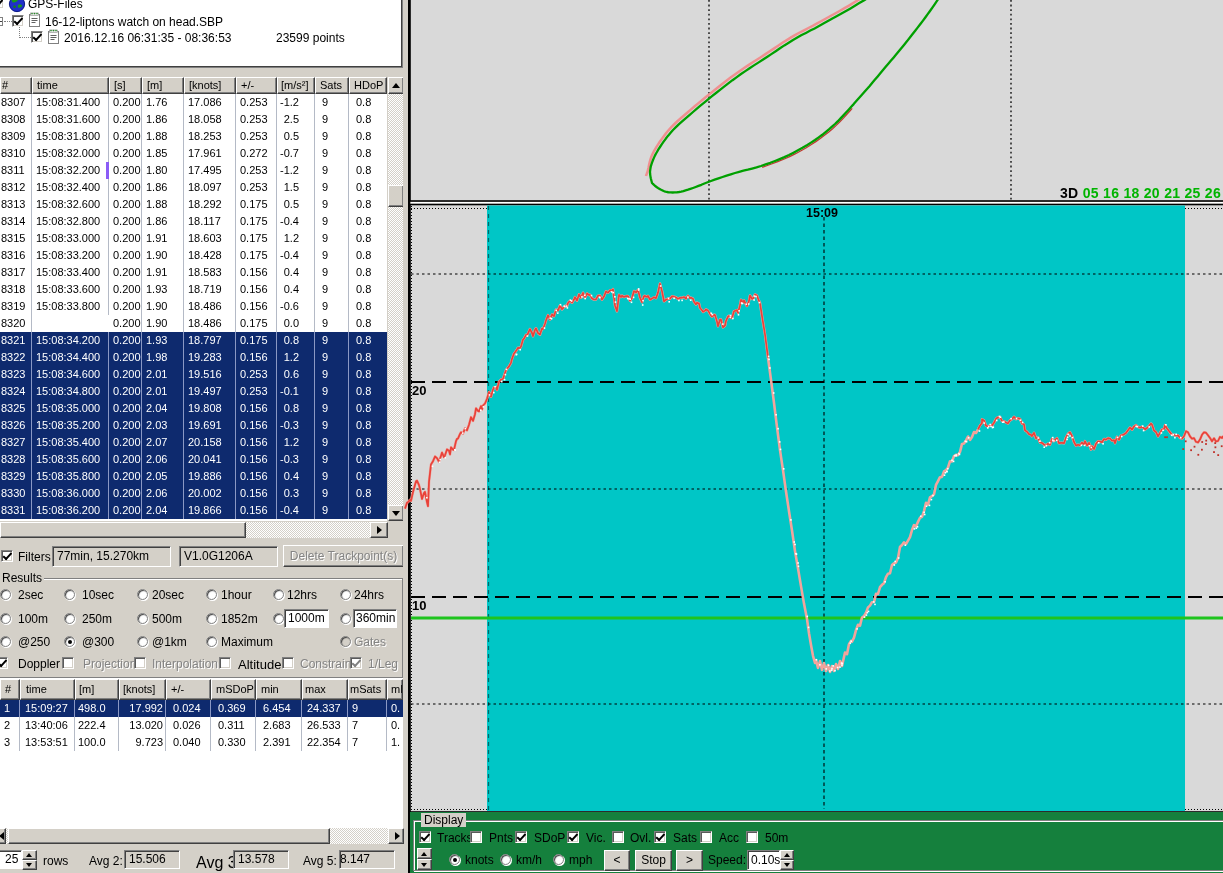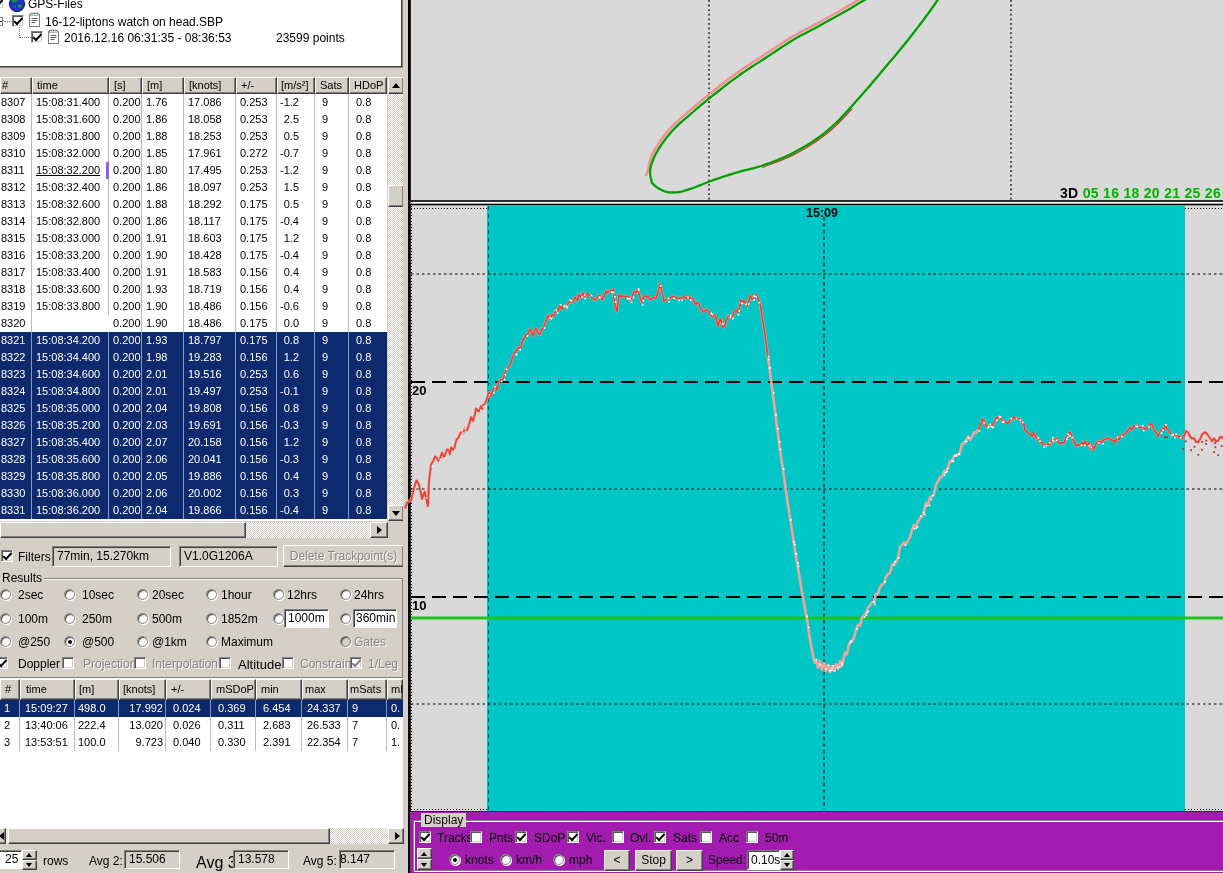--- a/index.html
+++ b/index.html
@@ -126,21 +126,21 @@
         <span style="left:109px;width:33px;padding-left:4px;border-right:1px solid #b4bac6;">0.200</span>
         <span style="left:142px;width:42px;padding-left:4px;border-right:1px solid #b4bac6;">1.85</span>
         <span style="left:184px;width:52px;padding-left:4px;border-right:1px solid #b4bac6;">17.961</span>
         <span style="left:236px;width:41px;padding-left:4px;border-right:1px solid #b4bac6;">0.272</span>
         <span style="left:277px;width:38px;padding-right:15px;text-align:right;border-right:1px solid #b4bac6;">-0.7</span>
         <span style="left:315px;width:34px;padding-left:7px;border-right:1px solid #b4bac6;">9</span>
         <span style="left:349px;width:38px;padding-left:7px;">0.8</span>
       </div>
 <div class="row" style="top:68px;">
         <span style="left:0px;width:32px;padding-left:1px;border-right:1px solid #b4bac6;">8311</span>
-        <span style="left:32px;width:77px;padding-left:4px;border-right:3px solid #8b5cf6;text-decoration:underline;">15:08:32.200</span>
+        <span style="left:32px;width:77px;padding-left:4px;border-right:3px solid #8b5cf6;">15:08:32.200</span>
         <span style="left:109px;width:33px;padding-left:4px;border-right:1px solid #b4bac6;">0.200</span>
         <span style="left:142px;width:42px;padding-left:4px;border-right:1px solid #b4bac6;">1.80</span>
         <span style="left:184px;width:52px;padding-left:4px;border-right:1px solid #b4bac6;">17.495</span>
         <span style="left:236px;width:41px;padding-left:4px;border-right:1px solid #b4bac6;">0.253</span>
         <span style="left:277px;width:38px;padding-right:15px;text-align:right;border-right:1px solid #b4bac6;">-1.2</span>
         <span style="left:315px;width:34px;padding-left:7px;border-right:1px solid #b4bac6;">9</span>
         <span style="left:349px;width:38px;padding-left:7px;">0.8</span>
       </div>
 <div class="row" style="top:85px;">
         <span style="left:0px;width:32px;padding-left:1px;border-right:1px solid #b4bac6;">8312</span>
@@ -400,21 +400,21 @@
 <div class="lab" style="left:152px;top:612px;font-size:12px;">500m</div>
 <div class="radio" style="left:206px;top:613px;"></div>
 <div class="lab" style="left:221px;top:612px;font-size:12px;">1852m</div>
 <div class="radio" style="left:273px;top:613px;"></div>
 <div class="inp inpw" style="left:284px;top:609px;width:45px;height:19px;padding-left:3px;line-height:17px;font-size:12px;">1000m</div>
 <div class="radio" style="left:340px;top:613px;"></div>
 <div class="inp inpw" style="left:353px;top:609px;width:44px;height:19px;padding-left:2px;line-height:17px;font-size:12px;">360min</div>
 <div class="radio " style="left:0px;top:636px;"></div>
 <div class="lab" style="left:18px;top:635px;font-size:12px;">@250</div>
 <div class="radio on" style="left:64px;top:636px;"></div>
-<div class="lab" style="left:82px;top:635px;font-size:12px;">@500</div>
+<div class="lab" style="left:82px;top:635px;font-size:12px;">@300</div>
 <div class="radio " style="left:137px;top:636px;"></div>
 <div class="lab" style="left:152px;top:635px;font-size:12px;">@1km</div>
 <div class="radio " style="left:206px;top:636px;"></div>
 <div class="lab" style="left:221px;top:635px;font-size:12px;">Maximum</div>
 <div class="radio dis" style="left:340px;top:636px;"></div>
 <div class="lab dis-t" style="left:354px;top:635px;font-size:12px;">Gates</div>
 <div class="cb chk" style="left:-4px;top:657px;"></div>
 <div class="lab" style="left:18px;top:657px;font-size:12px;">Doppler</div>
 <div class="cb dis" style="left:62px;top:657px;"></div>
 <div class="lab dis-t" style="left:83px;top:657px;font-size:12px;">Projection</div>
@@ -733,21 +733,21 @@
 <rect x="787.2" y="449.3" width="1.8" height="1.8" fill="#c03028"></rect>
 <rect x="779.3" y="448.2" width="1.8" height="1.8" fill="#c03028"></rect>
 <rect x="798.0" y="448.8" width="1.8" height="1.8" fill="#c03028"></rect>
 <rect x="810.1" y="451.2" width="1.8" height="1.8" fill="#c03028"></rect>
 <rect x="781.8" y="440.4" width="1.8" height="1.8" fill="#c03028"></rect>
 <rect x="802.1" y="443.1" width="1.8" height="1.8" fill="#c03028"></rect>
 <rect x="811.3" y="442.2" width="1.8" height="1.8" fill="#c03028"></rect>
 <rect x="763.1" y="436.3" width="1.8" height="1.8" fill="#c03028"></rect>
 <rect x="814.3" y="454.2" width="1.8" height="1.8" fill="#c03028"></rect>
 </svg>
-<div class="abs" style="left:410px;top:812px;width:813px;height:61px;background:#a21caf;">
+<div class="abs" style="left:410px;top:812px;width:813px;height:61px;background:#15803d;">
 <div class="fs" style="left:3px;top:8px;width:812px;height:51px;"></div>
 <div class="lab" style="left:11px;top:1px;background:#D4D0C8;padding:0 3px;font-size:12px;">Display</div>
 <div class="cb chk" style="left:9px;top:19px;"></div>
 <div class="lab" style="left:27px;top:19px;font-size:12px;">Tracks</div>
 <div class="cb" style="left:60px;top:19px;"></div>
 <div class="lab" style="left:79px;top:19px;font-size:12px;">Pnts</div>
 <div class="cb chk" style="left:105px;top:19px;"></div>
 <div class="lab" style="left:124px;top:19px;font-size:12px;">SDoP</div>
 <div class="cb chk" style="left:157px;top:19px;"></div>
 <div class="lab" style="left:176px;top:19px;font-size:12px;">Vic.</div>

